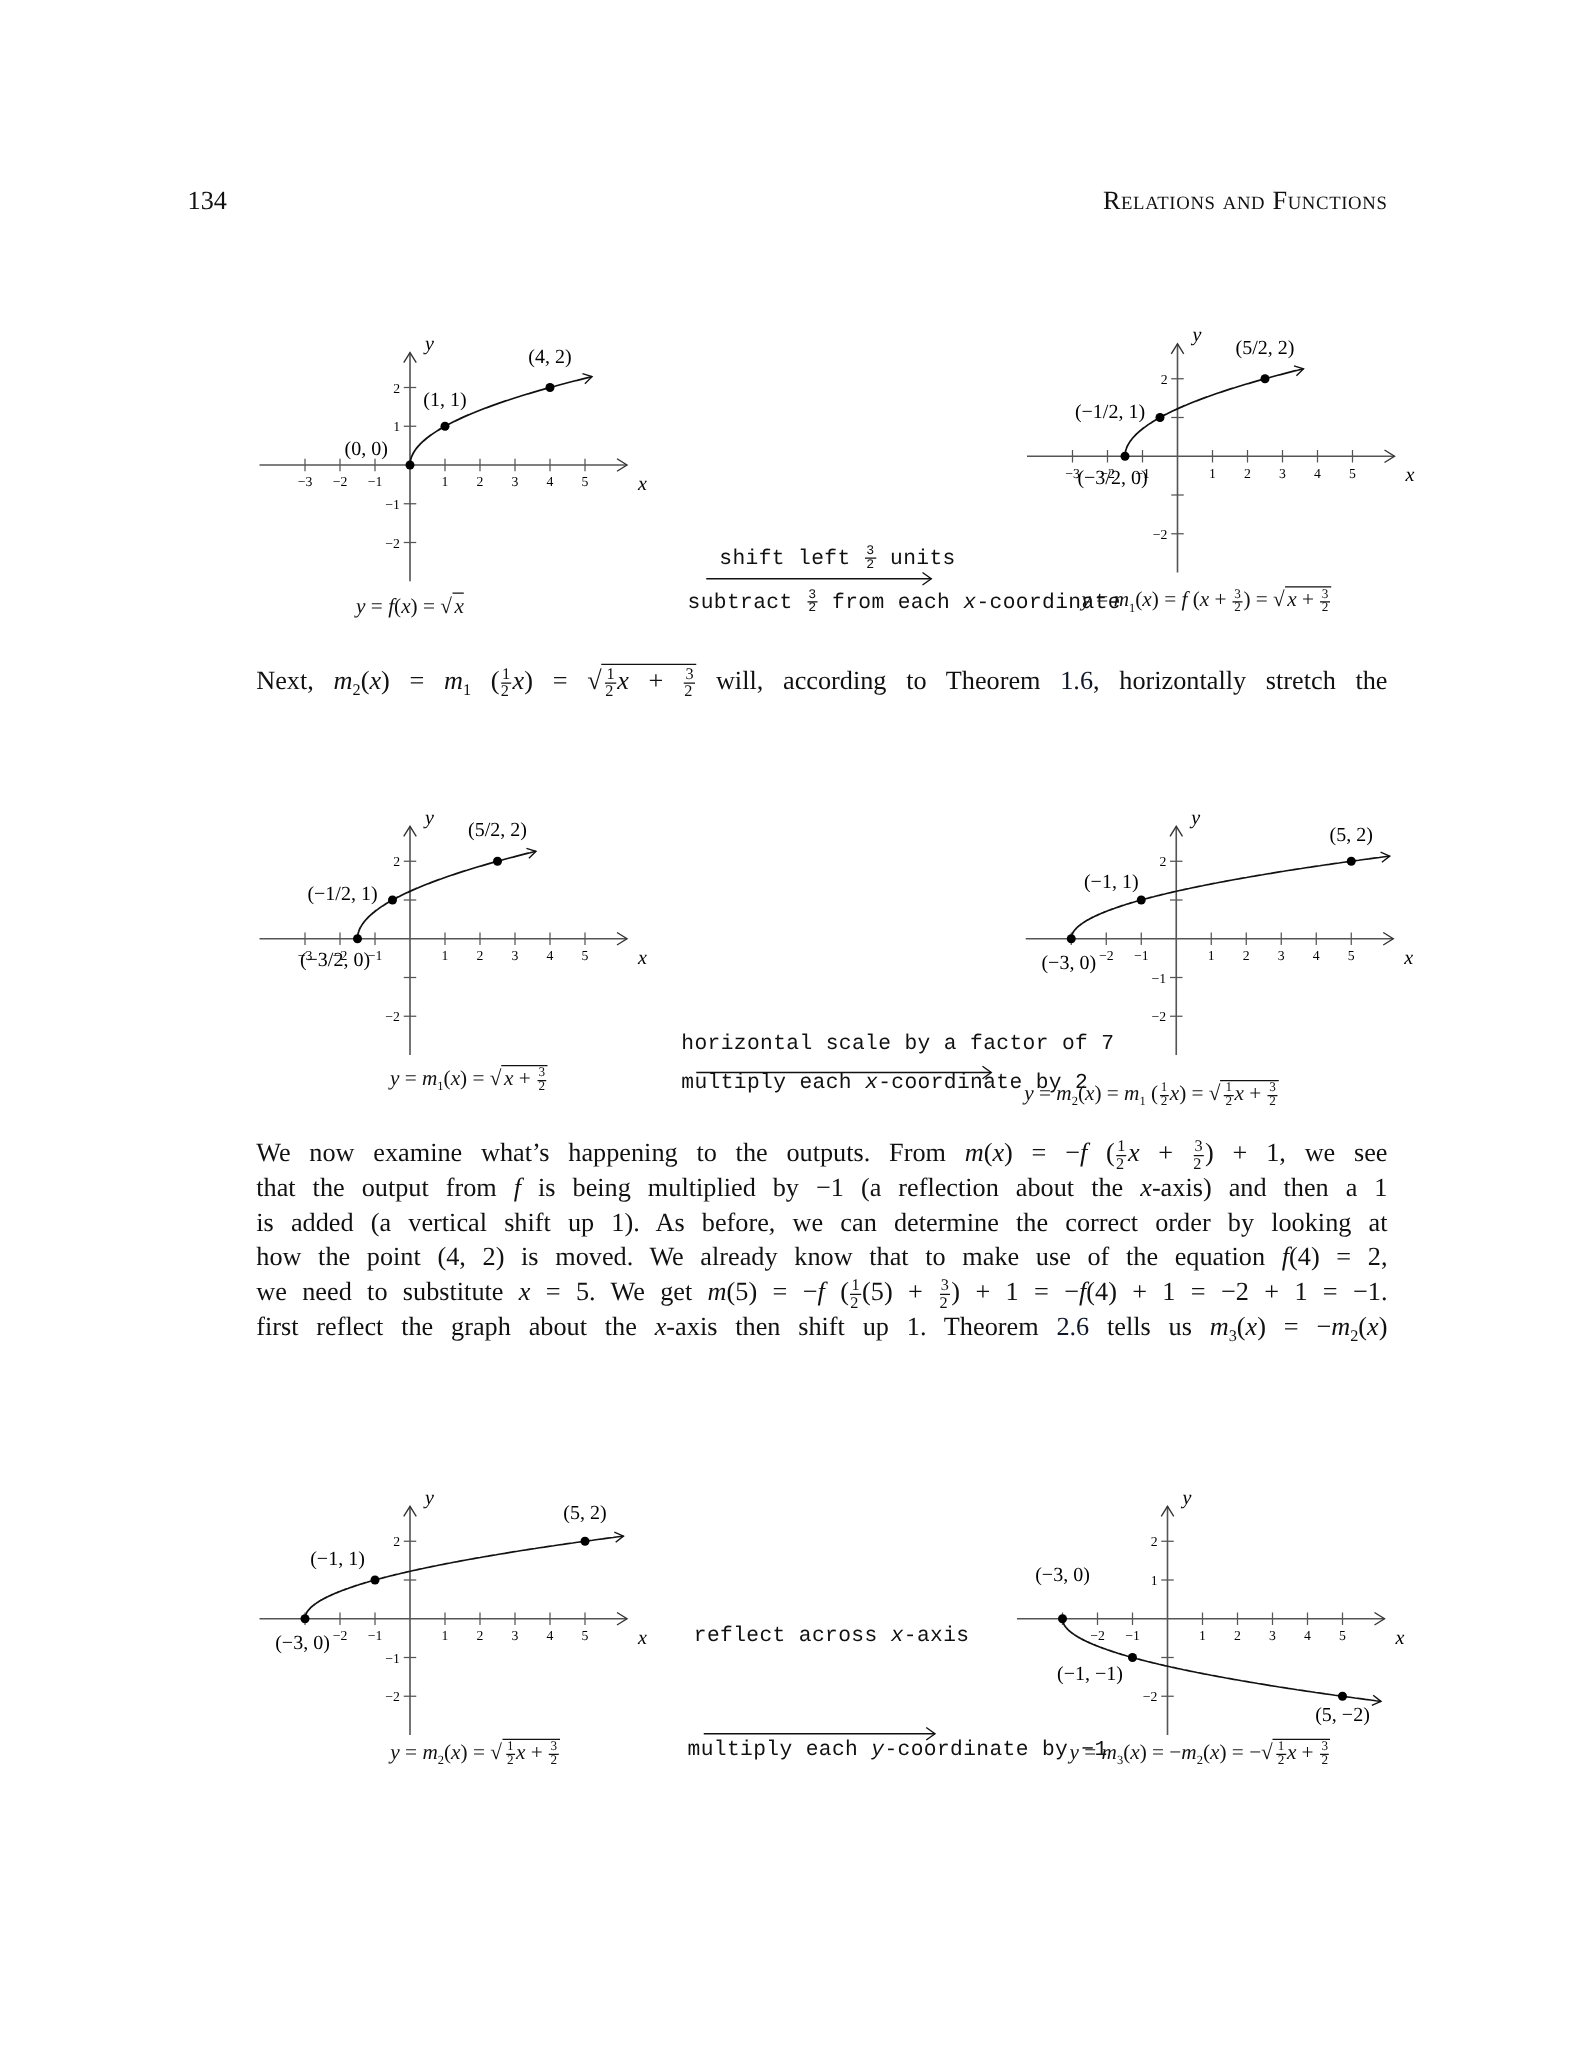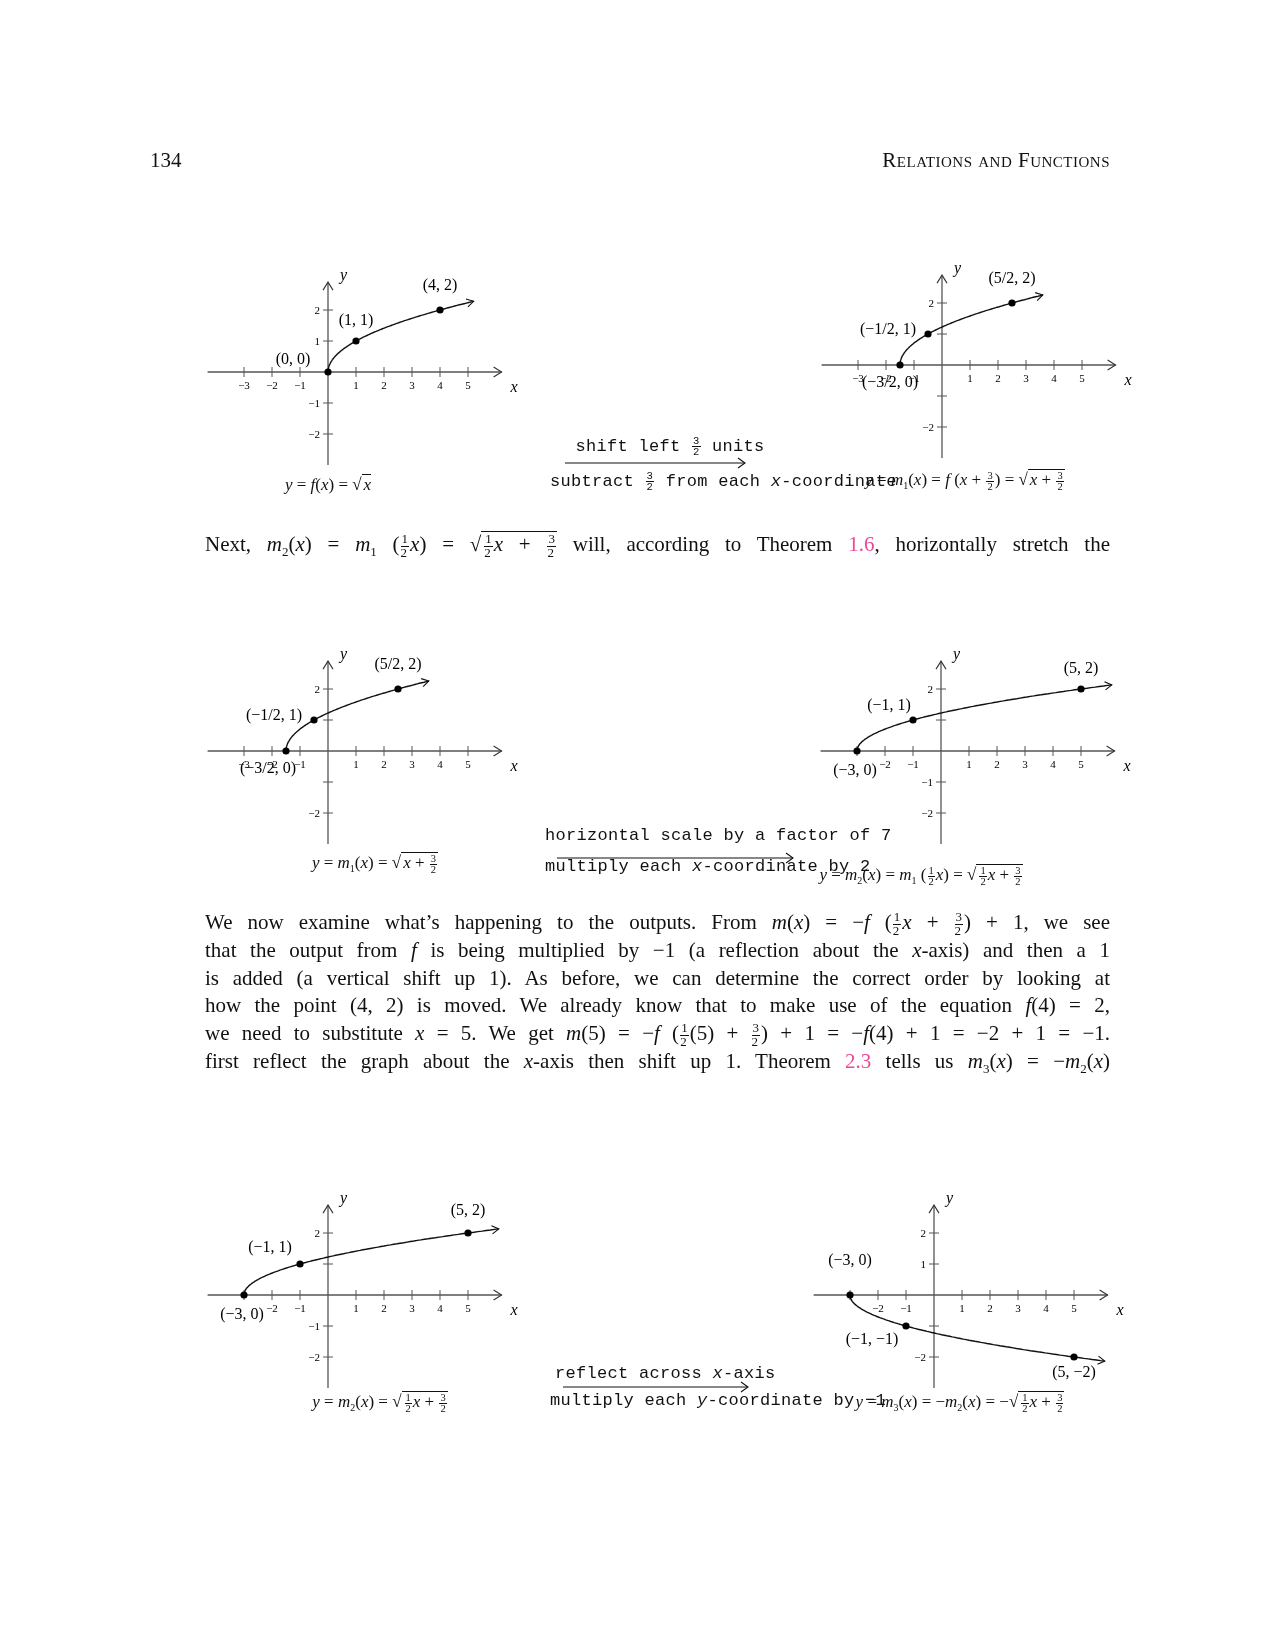--- a/index.html
+++ b/index.html
@@ -5,21 +5,21 @@
   html, body { margin:0; padding:0; background:#ffffff; }
   body { width:1275px; height:1650px; position:relative; overflow:hidden;
          font-family:"DejaVu Serif","Liberation Serif",serif; color:#111; }
   .abs { position:absolute; }
   .hdr { font-size:21px; top:148px; font-family:Liberation Serif, serif; }
   .hdr-title { font-variant:small-caps; letter-spacing:0.5px; }
   .para { position:absolute; left:205px; width:905px; font-family:"Liberation Serif",serif;
           font-size:21px; line-height:27.6px; text-align:justify; }
   .para .ln { display:block; text-align:justify; text-align-last:justify; white-space:nowrap; }
   .para .ln.last { text-align-last:left; }
-  .link { color:#ec4899; }
+  .link { color:#0f172a; }
   i { font-style:italic; }
   .caption { position:absolute; font-family:"Liberation Serif",serif; font-size:17px; white-space:nowrap; text-align:center; }
   .arrowlbl { position:absolute; font-family:Liberation Mono, monospace; font-size:17px; white-space:nowrap; text-align:center; letter-spacing:0.3px; }
   svg text { font-family:"Liberation Serif",serif; }
   .fr { display:inline-block; vertical-align:middle; text-align:center; font-size:0.62em; line-height:0.95; margin:0 1px; }
   .fr span { display:block; }
   .fr .num { border-bottom:1px solid #111; padding:0 1px; }
   .sqrt { border-top:1px solid #111; padding-left:2px; }
 </style>
 </head>
@@ -283,27 +283,27 @@
   <i>y</i> = <i>m</i><sub style="font-size:10px">2</sub>(<i>x</i>) = √<span class="sqrt"><span class="fr"><span class="num">1</span><span>2</span></span><i>x</i> + <span class="fr"><span class="num">3</span><span>2</span></span></span>
 </div>
 <div class="caption" style="left:820px;top:1392px;width:280px;">
   <i>y</i> = <i>m</i><sub style="font-size:10px">3</sub>(<i>x</i>) = −<i>m</i><sub style="font-size:10px">2</sub>(<i>x</i>) = −√<span class="sqrt"><span class="fr"><span class="num">1</span><span>2</span></span><i>x</i> + <span class="fr"><span class="num">3</span><span>2</span></span></span>
 </div>
 
 <div class="arrowlbl" style="left:560px;top:436px;width:220px;">shift left <span class="fr"><span class="num">3</span><span>2</span></span> units</div>
 <div class="arrowlbl" style="left:550px;top:471px;width:240px;">subtract <span class="fr"><span class="num">3</span><span>2</span></span> from each <i>x</i>-coordinate</div>
 <div class="arrowlbl" style="left:545px;top:826px;width:250px;">horizontal scale by a factor of 7</div>
 <div class="arrowlbl" style="left:545px;top:857px;width:250px;">multiply each <i>x</i>-coordinate by 2</div>
-<div class="arrowlbl" style="left:555px;top:1364px;width:220px;">reflect across <i>x</i>-axis</div>
+<div class="arrowlbl" style="left:555px;top:1300px;width:220px;">reflect across <i>x</i>-axis</div>
 <div class="arrowlbl" style="left:550px;top:1391px;width:240px;">multiply each <i>y</i>-coordinate by −1</div>
 
 <div class="para" style="top:531px;">
   <span class="ln">Next, <i>m</i><sub style="font-size:13px">2</sub>(<i>x</i>) = <i>m</i><sub style="font-size:13px">1</sub> (<span class="fr"><span class="num">1</span><span>2</span></span><i>x</i>) = √<span class="sqrt"><span class="fr"><span class="num">1</span><span>2</span></span><i>x</i> + <span class="fr"><span class="num">3</span><span>2</span></span></span> will, according to Theorem <span class="link">1.6</span>, horizontally stretch the</span>
 </div>
 
 <div class="para" style="top:909px;">
   <span class="ln">We now examine what’s happening to the outputs. From <i>m</i>(<i>x</i>) = −<i>f</i> (<span class="fr"><span class="num">1</span><span>2</span></span><i>x</i> + <span class="fr"><span class="num">3</span><span>2</span></span>) + 1, we see</span>
   <span class="ln">that the output from <i>f</i> is being multiplied by −1 (a reflection about the <i>x</i>-axis) and then a 1</span>
   <span class="ln">is added (a vertical shift up 1). As before, we can determine the correct order by looking at</span>
   <span class="ln">how the point (4, 2) is moved. We already know that to make use of the equation <i>f</i>(4) = 2,</span>
   <span class="ln">we need to substitute <i>x</i> = 5. We get <i>m</i>(5) = −<i>f</i> (<span class="fr"><span class="num">1</span><span>2</span></span>(5) + <span class="fr"><span class="num">3</span><span>2</span></span>) + 1 = −<i>f</i>(4) + 1 = −2 + 1 = −1.</span>
-  <span class="ln">first reflect the graph about the <i>x</i>-axis then shift up 1. Theorem <span class="link">2.3</span> tells us <i>m</i><sub style="font-size:13px">3</sub>(<i>x</i>) = −<i>m</i><sub style="font-size:13px">2</sub>(<i>x</i>)</span>
+  <span class="ln">first reflect the graph about the <i>x</i>-axis then shift up 1. Theorem <span class="link">2.6</span> tells us <i>m</i><sub style="font-size:13px">3</sub>(<i>x</i>) = −<i>m</i><sub style="font-size:13px">2</sub>(<i>x</i>)</span>
 </div>
 
 </body></html>

